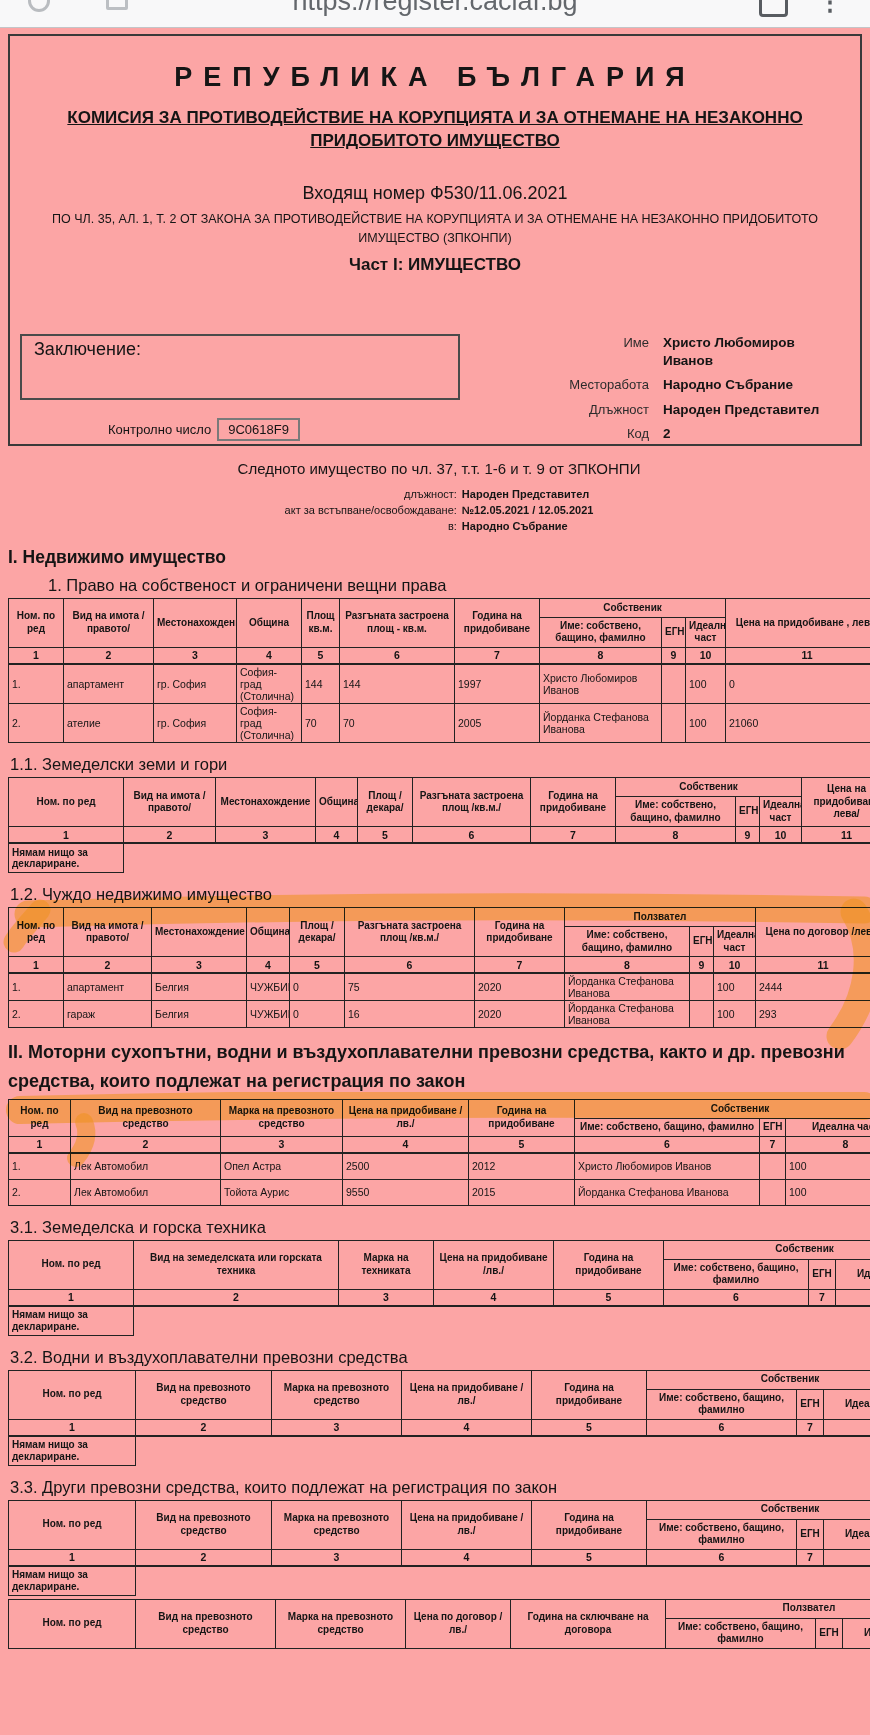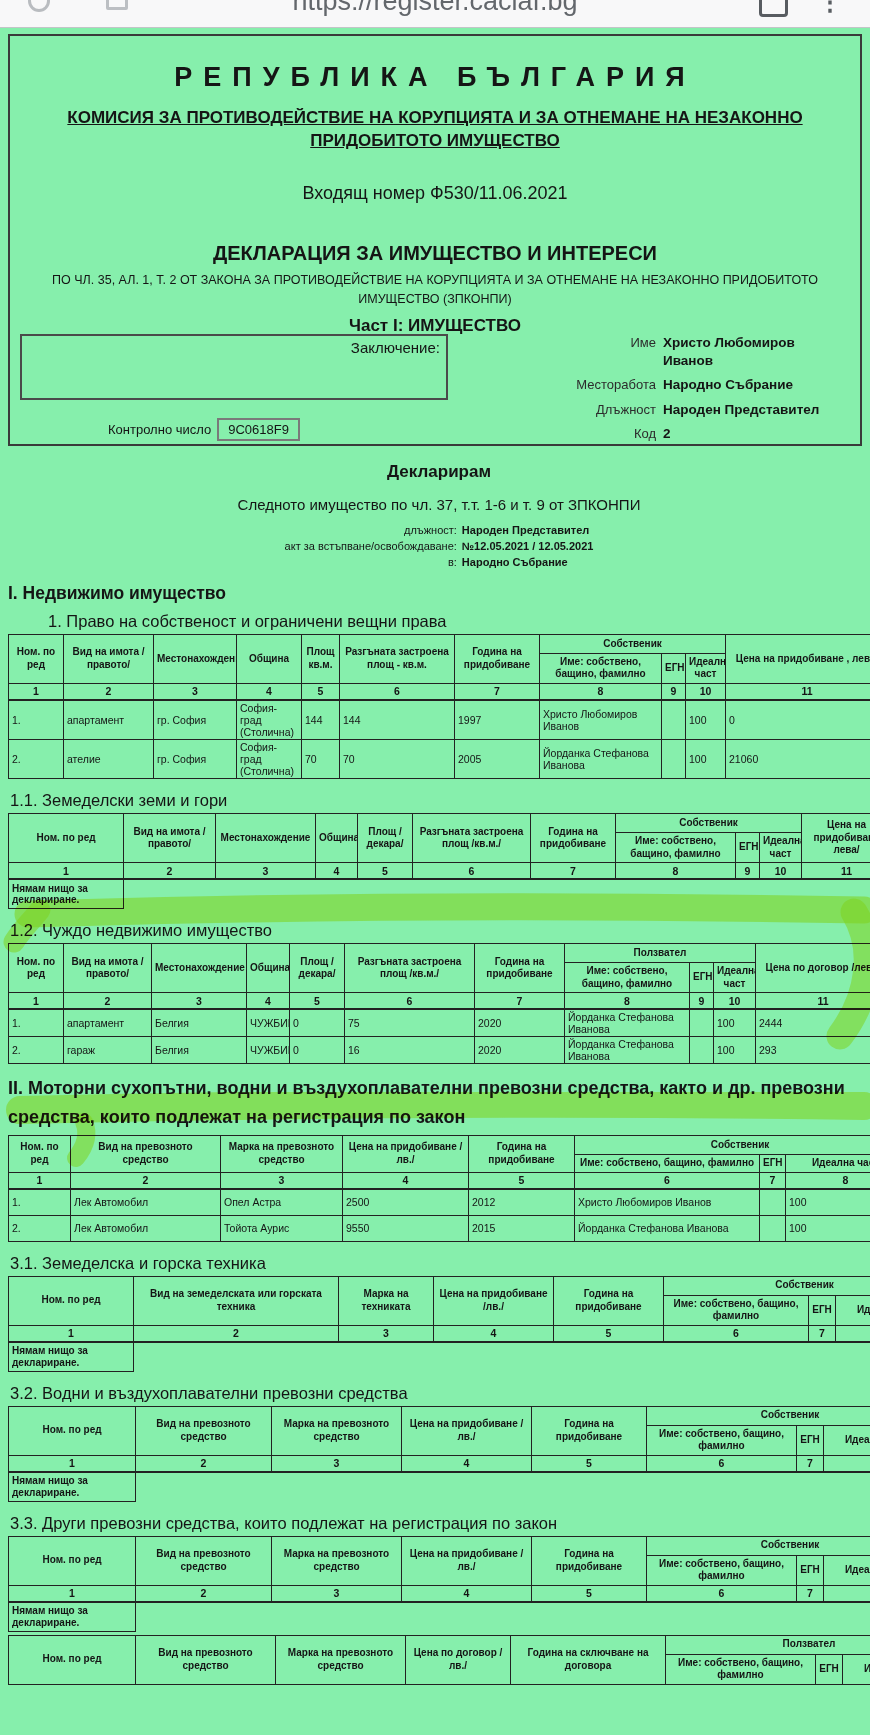--- a/index.html
+++ b/index.html
@@ -1,38 +1,38 @@
 <!DOCTYPE html>
 <html><head>
 <meta charset="utf-8">
 <style>
   html,body{margin:0;padding:0;background:#fff;}
-  .screen{position:relative;width:870px;height:1735px;overflow:hidden;background:#86efac;
+  .screen{position:relative;width:870px;height:1735px;overflow:hidden;background:#fca5a5;
           font-family:"Liberation Sans",sans-serif;color:#151515;}
   
   .browser-bar{position:relative;height:27px;background:#f8f8f9;border-bottom:1px solid #c3c5c8;overflow:hidden;}
   .url-text{position:absolute;left:50%;transform:translateX(-50%);top:-14px;font-size:27px;color:#63676c;white-space:nowrap;}
   .tab-icon{position:absolute;right:82px;top:-11px;width:23px;height:22px;border:3px solid #585c61;border-radius:4px;}
   .menu-icon{position:absolute;right:28px;top:-12px;font-size:24px;color:#585c61;font-weight:bold;}
   .left-icon1{position:absolute;left:28px;top:-10px;width:16px;height:16px;border:3px solid #b9bcc0;border-radius:50%;}
   .left-icon2{position:absolute;left:106px;top:-10px;width:16px;height:14px;border:3px solid #bcbfc3;border-radius:2px;}
   
   .page{padding-left:8px;}
   .head-box{position:relative;border:2px solid #3a3a3a;margin:6px 8px 0 0;height:408px;text-align:center;}
   .country{margin-top:26px;font-size:27px;font-weight:bold;letter-spacing:11px;}
   .commission{margin:14px auto 0;max-width:760px;font-size:17px;font-weight:bold;text-decoration:underline;line-height:1.35;}
   .entry{margin-top:30px;font-size:18px;}
   .decl-title{margin-top:38px;font-size:20px;font-weight:bold;}
   .decl-sub{margin:6px auto 0;max-width:800px;font-size:12.5px;line-height:1.5;}
   .part{margin-top:8px;font-size:17px;font-weight:bold;}
   .head-bottom{position:absolute;left:10px;right:12px;top:298px;display:flex;text-align:left;}
-  .concl-box{width:412px;height:56px;border:2px solid #4a4a4a;font-size:15px;padding:3px 6px;text-align:right;}
+  .concl-box{width:412px;height:56px;border:2px solid #4a4a4a;font-size:18px;padding:3px 12px;}
   .control-row{margin:18px 0 0 88px;font-size:13px;}
   .control-val{display:inline-block;border:2px solid #7a7a7a;padding:2px 9px;margin-left:6px;}
-  .person{margin-left:auto;display:grid;grid-template-columns:auto 185px;column-gap:14px;row-gap:7px;font-size:13px;align-items:start;gap:7px;}
+  .person{margin-left:auto;display:grid;grid-template-columns:auto 185px;column-gap:14px;row-gap:7px;font-size:13px;align-items:start;}
   .p-label{text-align:right;justify-self:end;color:#2c2c2c;padding-top:1px;}
   .p-val{font-weight:bold;font-size:13.5px;line-height:1.3;}
   
   .declare-h{margin-top:16px;text-align:center;font-size:17px;font-weight:bold;}
   .declare-l1{margin-top:14px;text-align:center;font-size:15px;}
   .declare-l2{margin-top:4px;text-align:center;font-size:15px;}
   .declare-l2 b{font-size:15.5px;}
   .meta{display:grid;grid-template-columns:auto auto;width:fit-content;margin:10px auto 0;column-gap:5px;font-size:11px;line-height:1.45;}
   .meta .m-label{text-align:right;}
   .meta .m-val{font-weight:bold;}
@@ -66,21 +66,20 @@
     <div class="tab-icon"></div>
     <div class="menu-icon">⋮</div>
   </div>
 
   <div class="page">
 
     <div class="head-box">
       <div class="country">РЕПУБЛИКА БЪЛГАРИЯ</div>
       <div class="commission">КОМИСИЯ ЗА ПРОТИВОДЕЙСТВИЕ НА КОРУПЦИЯТА И ЗА ОТНЕМАНЕ НА НЕЗАКОННО ПРИДОБИТОТО ИМУЩЕСТВО</div>
       <div class="entry">Входящ номер Ф530/11.06.2021</div>
-      <div class="decl-title">ДЕКЛАРАЦИЯ ЗА ИМУЩЕСТВО И ИНТЕРЕСИ</div>
       <div class="decl-sub">ПО ЧЛ. 35, АЛ. 1, Т. 2 ОТ ЗАКОНА ЗА ПРОТИВОДЕЙСТВИЕ НА КОРУПЦИЯТА И ЗА ОТНЕМАНЕ НА НЕЗАКОННО ПРИДОБИТОТО ИМУЩЕСТВО (ЗПКОНПИ)</div>
       <div class="part">Част I: ИМУЩЕСТВО</div>
       <div class="head-bottom">
         <div>
           <div class="concl-box">
             <span>Заключение:</span>
           </div>
           <div class="control-row">
             <span>Контролно число</span><span class="control-val">9C0618F9</span>
           </div>
@@ -91,21 +90,20 @@
           <div class="p-label">Месторабота</div>
           <div class="p-val">Народно Събрание</div>
           <div class="p-label">Длъжност</div>
           <div class="p-val">Народен Представител</div>
           <div class="p-label">Код</div>
           <div class="p-val">2</div>
         </div>
       </div>
     </div>
 
-    <div class="declare-h">Декларирам</div>
     <div class="declare-l1">Следното имущество по чл. 37, т.т. 1-6 и т. 9 от ЗПКОНПИ</div>
     <div class="meta">
       <span class="m-label">длъжност:</span>
       <span class="m-val">Народен Представител</span>
       <span class="m-label">акт за встъпване/освобождаване:</span>
       <span class="m-val">№12.05.2021 / 12.05.2021</span>
       <span class="m-label">в:</span>
       <span class="m-val">Народно Събрание</span>
     </div>
 

